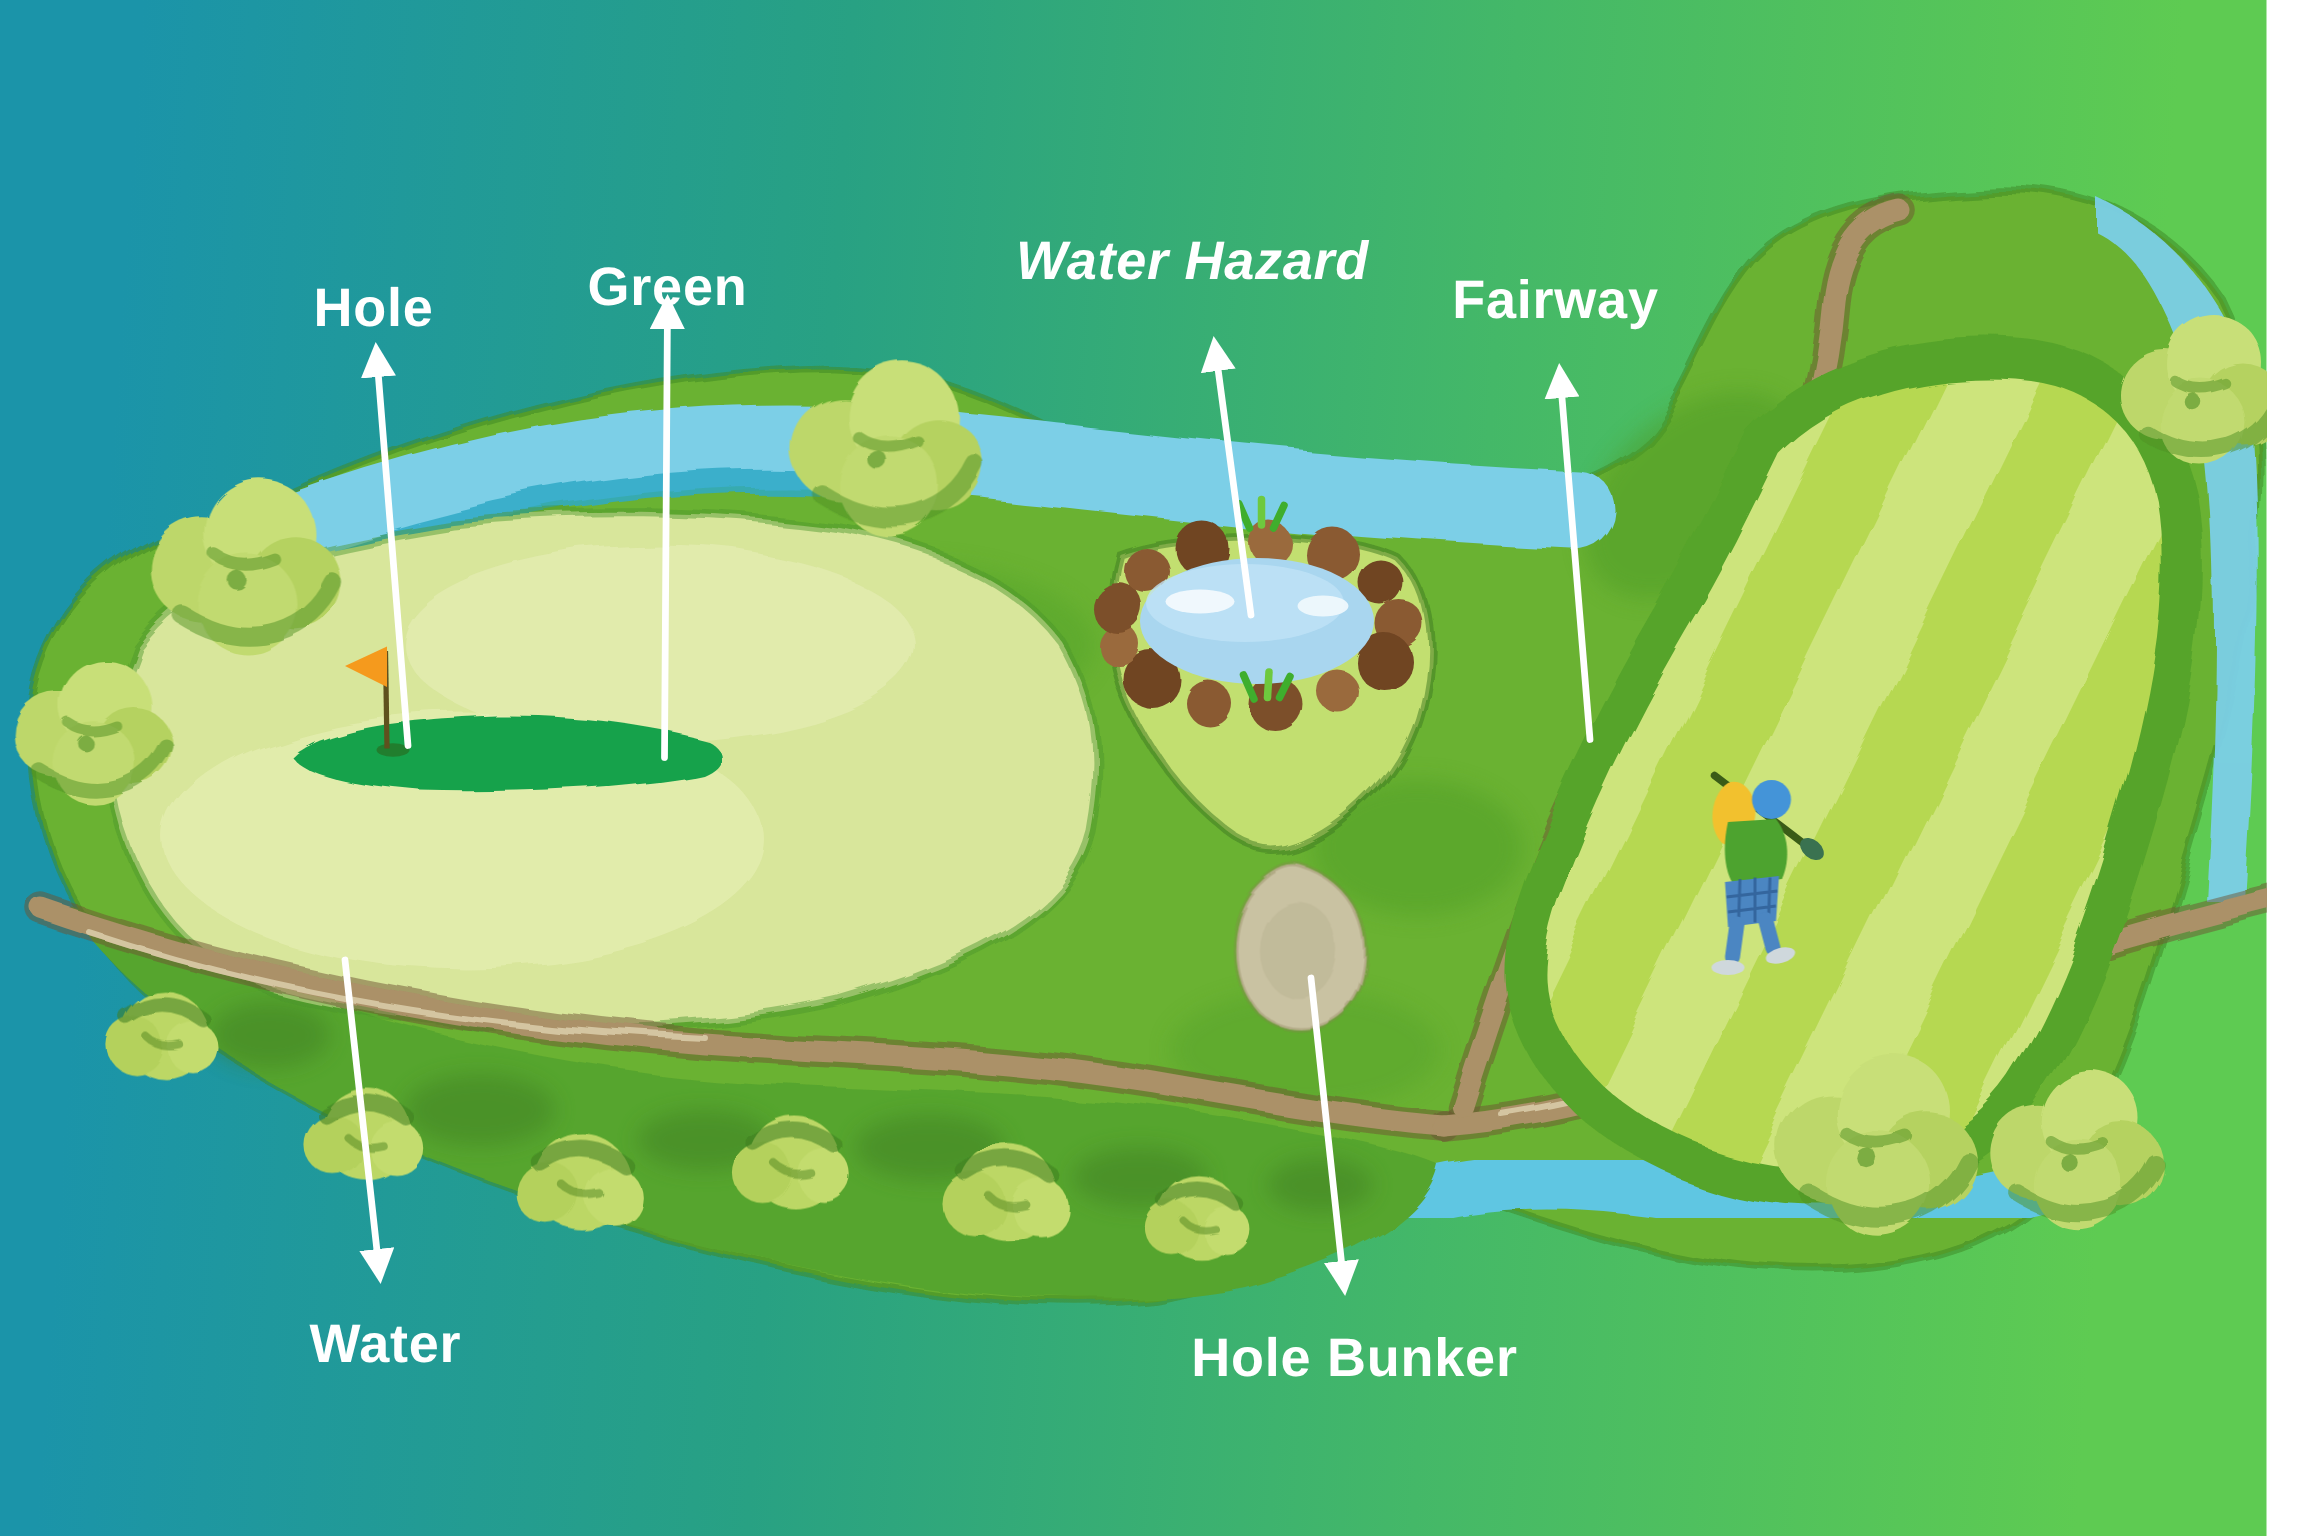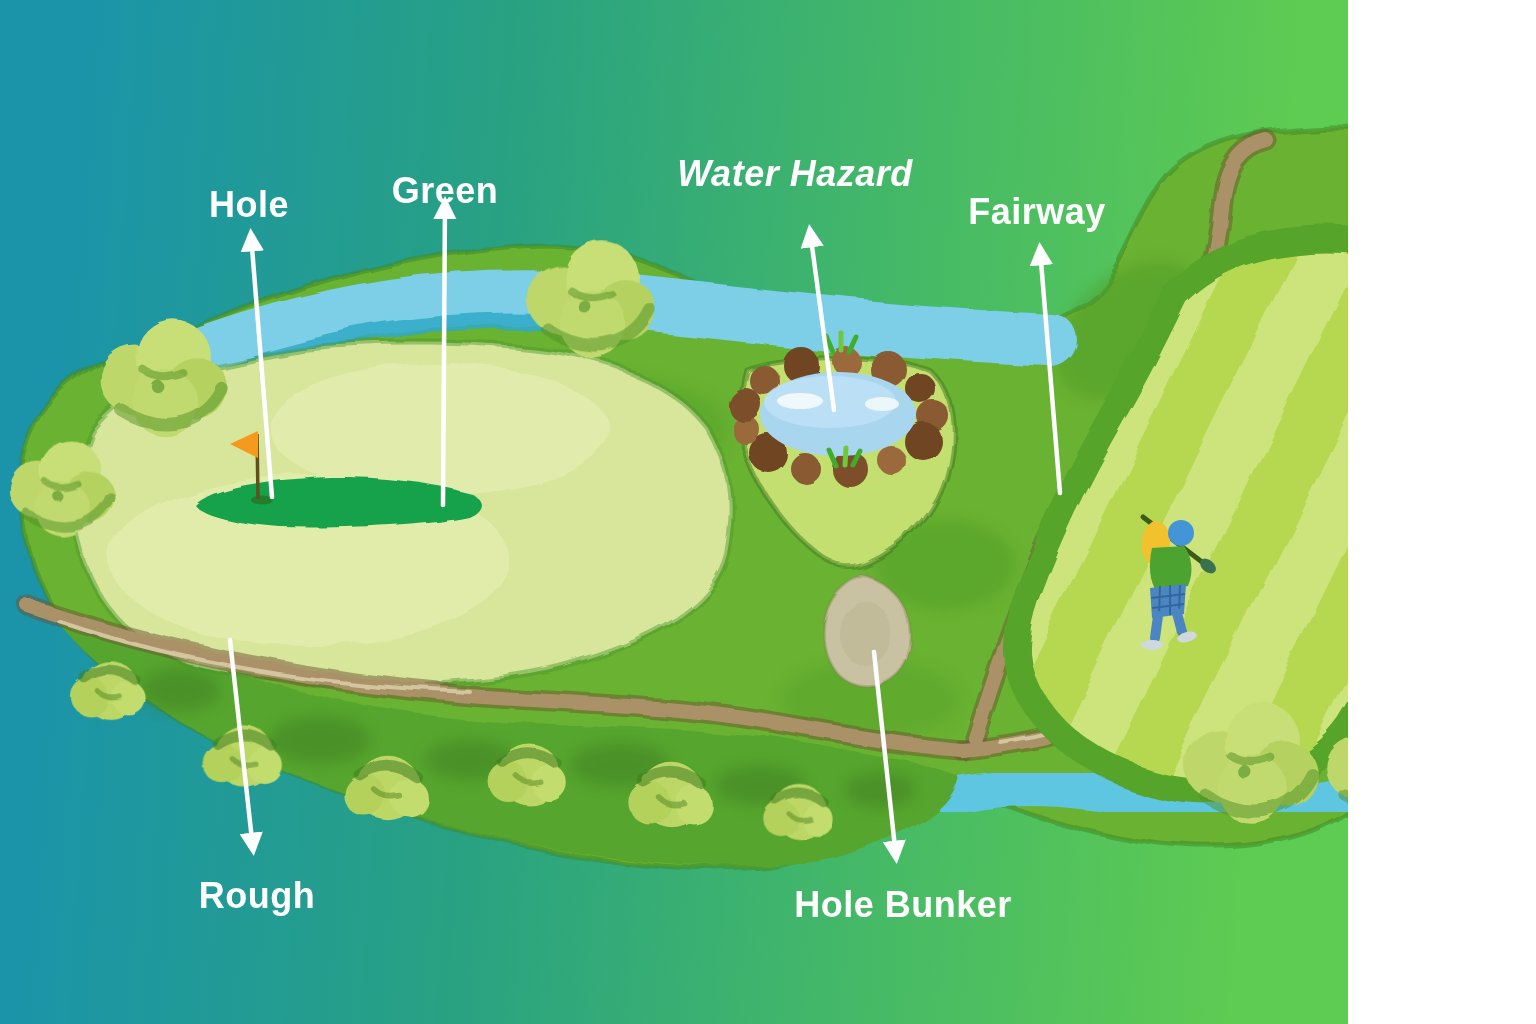--- a/index.html
+++ b/index.html
@@ -1,18 +1,18 @@
 <!DOCTYPE html>
 <html><head>
 <meta charset="utf-8">
 <title>Golf Course Hole Diagram</title>
 <style>
   html,body{margin:0;padding:0;}
   .stage{
-    position:relative;width:1348px;height:1024px;overflow:hidden;
+    position:relative;width:1511px;height:1024px;overflow:hidden;
     background:linear-gradient(94deg,#1b94a9 6%,#28a183 36%,#44b868 64%,#5ecb52 92%);
     font-family:"Liberation Sans",sans-serif;
   }
   .stage svg{position:absolute;left:0;top:0;}
   .label{
     position:absolute;transform:translate(-50%,-50%);
     color:#ffffff;font-weight:700;font-size:36px;line-height:1;
     letter-spacing:.5px;white-space:nowrap;
   }
 </style>
@@ -206,17 +206,17 @@
     <line x1="834" y1="410" x2="810" y2="231" marker-end="url(#arrowhead)"></line>
     <line x1="1060" y1="493" x2="1040" y2="249" marker-end="url(#arrowhead)"></line>
     <line x1="230" y1="640" x2="253" y2="849" marker-end="url(#arrowhead)"></line>
     <line x1="874" y1="652" x2="896" y2="857" marker-end="url(#arrowhead)"></line>
   </g>
 </svg>
 
 <div class="label" style="left:249px;top:205px;">Hole</div>
 <div class="label" style="left:445px;top:191px;">Green</div>
 <div class="label" style="left:795px;top:174px;font-style:italic;">Water Hazard</div>
-<div class="label" style="left:1037px;top:212px;">Fairway</div>
-<div class="label" style="left:257px;top:896px;">Rough</div>
+<div class="label" style="left:1037px;top:200px;">Fairway</div>
+<div class="label" style="left:257px;top:896px;">Water</div>
 <div class="label" style="left:903px;top:905px;">Hole Bunker</div>
 
 </div>
 
 </body></html>

